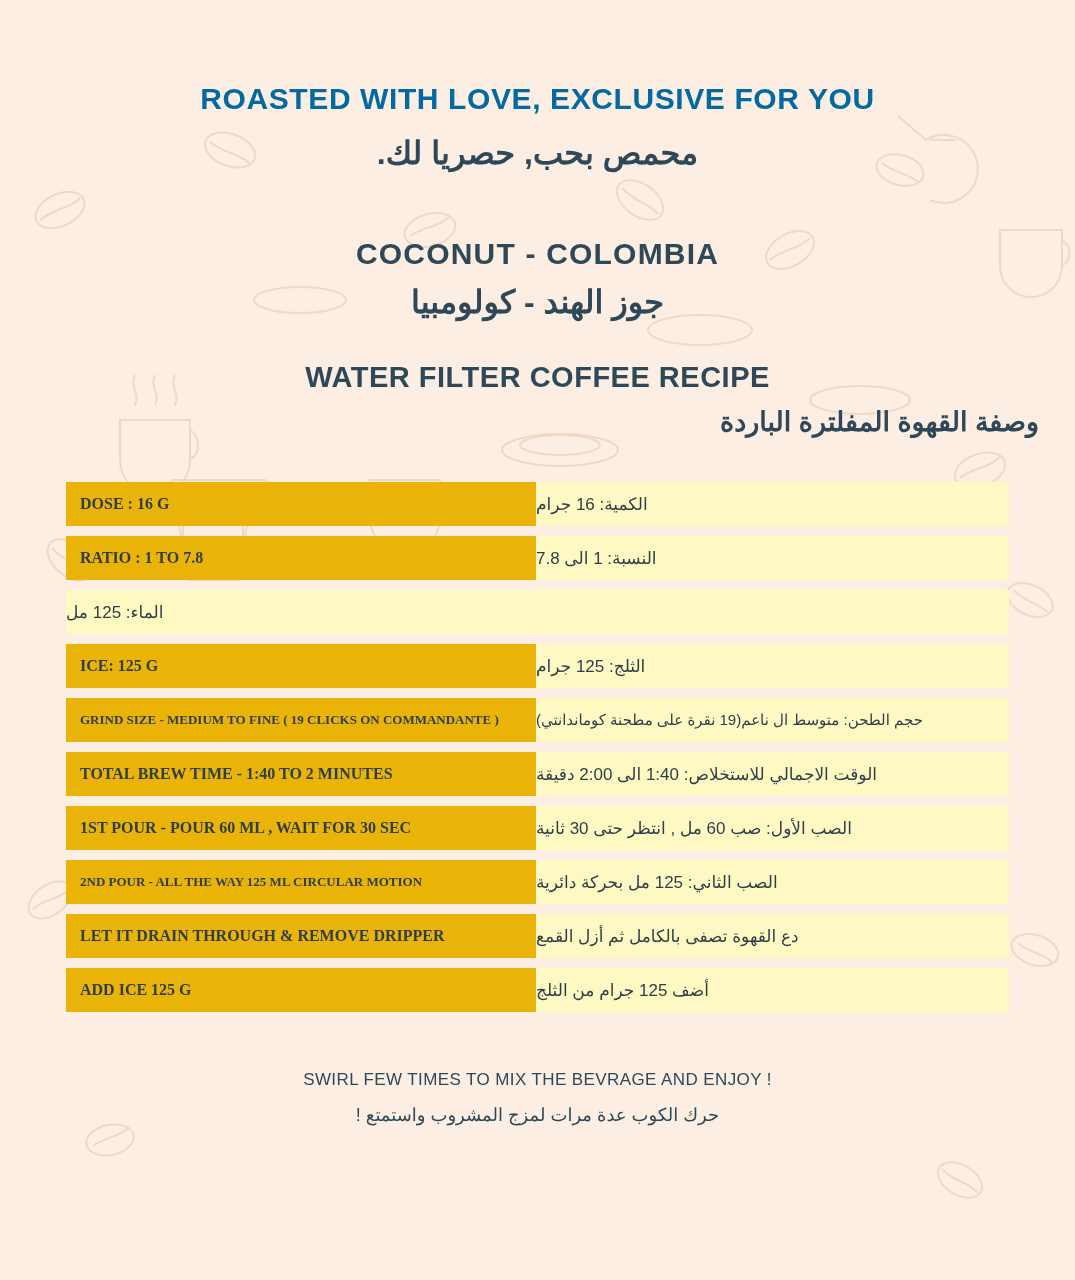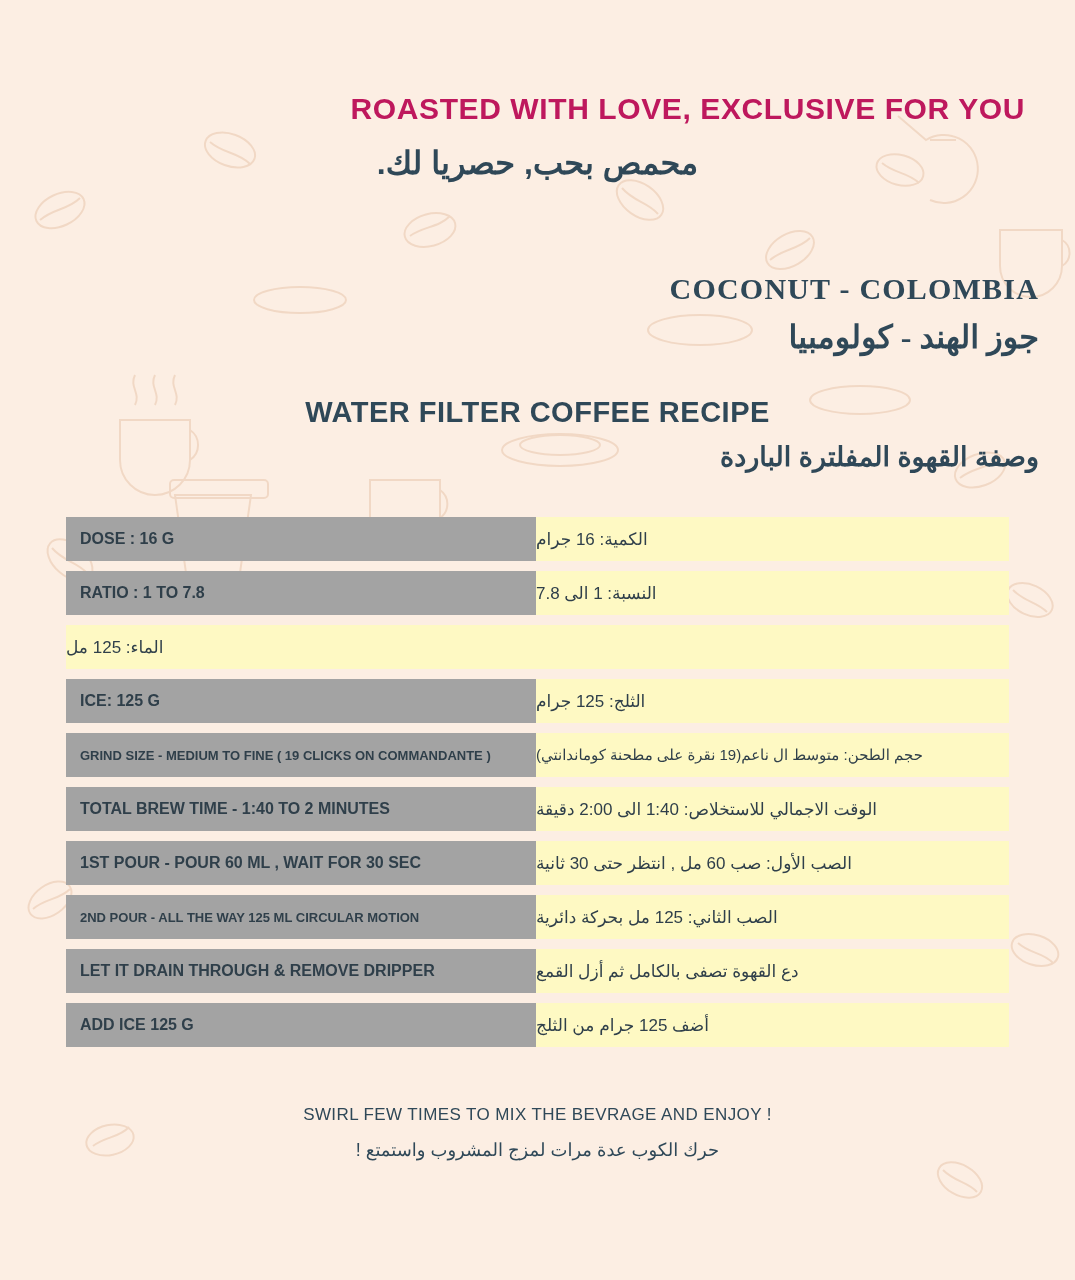--- a/index.html
+++ b/index.html
@@ -34,36 +34,34 @@
   }
 
   .header {
     text-align: center;
     padding-top: 78px;
   }
   .headline-en {
     font-size: 30px;
     font-weight: bold;
     letter-spacing: 0.6px;
-    color: #be185d;
-    margin: 14px;
-    text-align: right;
+    color: #0369a1;
+    margin: 4px;
   }
   .headline-ar {
     font-size: 32px;
     font-weight: bold;
     color: #2f4858;
     margin: 18px 0 16px 0;
     direction: rtl;
   }
 
   .product {
-    text-align: right;
-    margin-top: 90px;
-    font-family: Liberation Serif, serif;
+    text-align: center;
+    margin-top: 65px;
   }
   .product-en {
     font-size: 30px;
     font-weight: bold;
     letter-spacing: 1.2px;
     color: #2f4858;
     margin: 0;
   }
   .product-ar {
     font-size: 32px;
@@ -97,31 +95,32 @@
     margin-top: 44px;
     padding: 0 30px;
   }
   .row {
     display: flex;
     align-items: stretch;
     margin-bottom: 10px;
     height: 44px;
   }
   .cell-en {
-    background: #a3a3a3;
+    background: #eab308;
     width: 470px;
     display: flex;
     align-items: center;
     padding-left: 14px;
     box-sizing: border-box;
     font-size: 16px;
     font-weight: bold;
     color: #2f3f4a;
     white-space: nowrap;
     overflow: hidden;
+    font-family: Liberation Serif, serif;
   }
   .cell-ar {
     background: #fef9c3;
     flex: 1;
     display: flex;
     align-items: center;
     justify-content: flex-end;
     padding-right: 16px;
     box-sizing: border-box;
     font-size: 17px;

